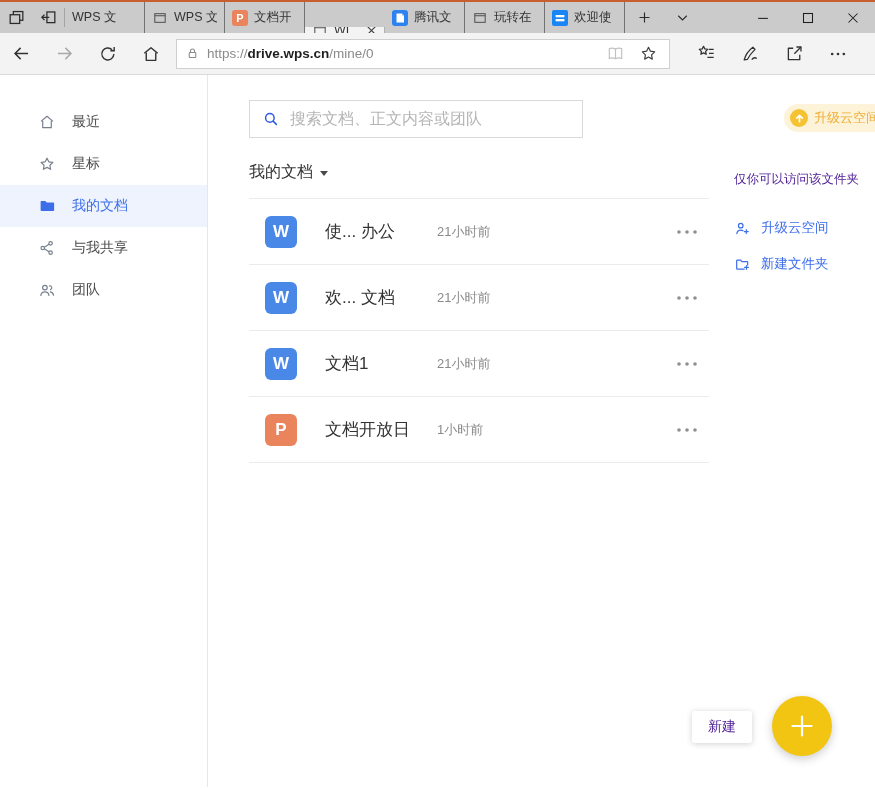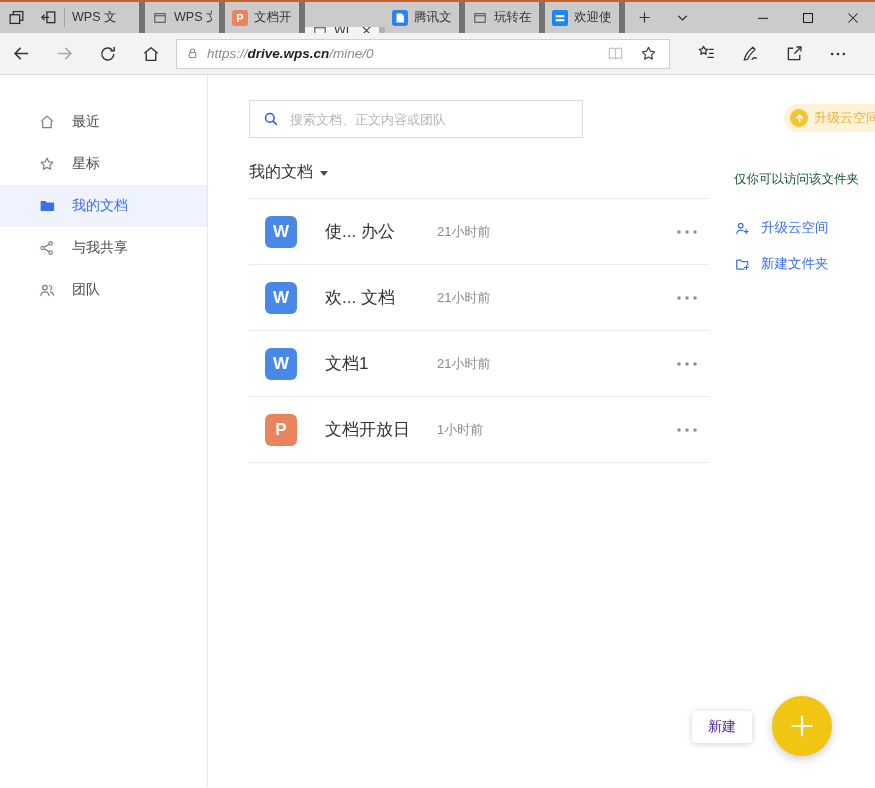--- a/index.html
+++ b/index.html
@@ -10,71 +10,71 @@
   *{margin:0;padding:0;box-sizing:border-box;}
   html,body{width:875px;height:788px;overflow:hidden;}
   body{font-family:"Liberation Sans","DejaVu Sans",sans-serif;background:#fff;cursor:default;}
   svg{display:block;}
 
   
   .top-strip{height:2px;background:var(--top-strip);}
   .tabbar{height:31px;background:#cbcbcb;display:flex;align-items:stretch;}
   .tb-btn{width:32px;display:flex;align-items:center;justify-content:center;color:#2b2b2b;}
   .tb-sep{width:1px;background:#a3a3a3;margin:6px 0;}
-  .tab{width:80px;display:flex;align-items:center;gap:6px;padding:0 7px;border-right:6px solid #737373;
+  .tab{width:80px;display:flex;align-items:center;gap:6px;padding:0 7px;border-right:1px solid #737373;
        font-size:12.5px;color:#333;overflow:hidden;white-space:nowrap;}
   .tab:first-of-type{border-left:1px solid #b0b0b0;}
   .tab.active{background:#f3f3f3;border-right-color:#b0b0b0;margin-top:25px;}
   .tab .fav{flex:0 0 auto;}
   .tab .tlabel{flex:1 1 auto;overflow:hidden;}
   .fav-sq{width:16px;height:16px;border-radius:3px;display:flex;align-items:center;justify-content:center;
           color:#fff;font-size:11px;font-weight:bold;}
   .win-spacer{flex:1;}
   .win-btn{width:45px;display:flex;align-items:center;justify-content:center;color:#1f1f1f;}
 
   .toolbar{height:42px;background:#f3f3f3;border-bottom:1px solid #dadada;display:flex;align-items:center;}
   .nav-btn{width:43px;height:41px;display:flex;align-items:center;justify-content:center;color:#333;}
   .nav-btn.disabled{color:#a8a8a8;}
   .url-box{width:494px;height:30px;background:#fff;border:1px solid #cfcfcf;display:flex;align-items:center;
            padding:0 8px;gap:7px;margin-left:4px;}
-  .url-text{font-size:13.5px;color:#8a8a8a;white-space:nowrap;overflow:hidden;flex:1;font-style:italic;}
+  .url-text{font-size:13.5px;color:#8a8a8a;white-space:nowrap;overflow:hidden;flex:1;}
   .url-text .host{color:#1f1f1f;font-weight:bold;}
   .url-inline-btn{flex:0 0 auto;display:flex;align-items:center;justify-content:center;width:26px;}
   .right-tools{display:flex;align-items:center;margin-left:14px;}
   .right-tools .nav-btn{width:44px;}
 
   
   .page{height:712px;display:flex;position:relative;background:#fff;overflow:hidden;}
   .left-nav{width:208px;border-right:1px solid #e7e7e7;padding-top:26px;}
   .nav-item{height:42px;display:flex;align-items:center;gap:16px;padding-left:38px;font-size:14px;color:#4a4a4a;}
   .nav-item .nicon{color:#79808d;display:flex;}
   .nav-item.selected{background:var(--selected-bg);color:var(--accent-blue);}
   .nav-item.selected .nicon{color:var(--accent-blue);}
 
   .content{flex:1;padding:25px 0 0 41px;}
   .search-box{width:334px;height:38px;border:1px solid #d9d9d9;display:flex;align-items:center;gap:10px;padding:0 12px;}
-  .search-box input{border:none;outline:none;flex:1;font-size:13px;color:#0f766e;font-family:inherit;background:transparent;}
+  .search-box input{border:none;outline:none;flex:1;font-size:16px;color:#0f766e;font-family:inherit;background:transparent;}
   .search-box input::placeholder{color:#b5b5b5;}
   .title-row{margin-top:24px;display:flex;align-items:center;gap:7px;font-size:16px;color:#333;}
   .caret{width:0;height:0;border-left:4.5px solid transparent;border-right:4.5px solid transparent;border-top:5.5px solid #4a4a4a;margin-top:2px;}
   .file-list{margin-top:15px;width:460px;border-top:1px solid #ebebeb;}
   .file-row{height:66px;display:flex;align-items:center;border-bottom:1px solid #ebebeb;}
   .file-badge{width:32px;height:32px;border-radius:6px;margin-left:16px;display:flex;align-items:center;justify-content:center;
               color:#fff;font-size:17px;font-weight:bold;}
   .file-badge.wps-writer{background:var(--writer-blue);}
   .file-badge.wps-presentation{background:var(--ppt-orange);}
   .file-name{margin-left:28px;width:112px;font-size:17px;color:#333;white-space:nowrap;overflow:hidden;}
   .file-time{font-size:13px;color:#8a8a8a;}
   .row-menu{margin-left:auto;margin-right:12px;color:#8f8f8f;display:flex;}
 
   .right-panel{width:166px;position:relative;}
   .upgrade-badge{position:absolute;top:29px;right:-18px;height:28px;border-radius:14px;background:var(--badge-bg);
                  display:flex;align-items:center;gap:6px;padding:0 14px 0 6px;font-size:13px;color:var(--badge-text);white-space:nowrap;}
   .badge-circle{width:18px;height:18px;border-radius:50%;background:var(--badge-circle);display:flex;align-items:center;justify-content:center;}
-  .access-note{margin-top:96px;padding-left:25px;font-size:12.5px;color:#14532d;white-space:nowrap;}
+  .access-note{margin-top:96px;padding-left:25px;font-size:12.5px;color:#4c1d95;white-space:nowrap;}
   .panel-actions{margin-top:22px;}
   .panel-action{height:36px;display:flex;align-items:center;gap:10px;padding-left:25px;font-size:13.5px;color:var(--accent-blue);}
   .panel-action .aicon{display:flex;color:var(--accent-blue);}
 
   .fab-tooltip{position:absolute;left:692px;top:636px;width:60px;height:32px;background:#fff;border-radius:3px;
                box-shadow:0 1px 6px rgba(0,0,0,.18);display:flex;align-items:center;justify-content:center;font-size:14px;color:#4c1d95;}
   .fab{position:absolute;left:772px;top:621px;width:60px;height:60px;border-radius:50%;background:var(--fab-yellow);
        box-shadow:0 3px 10px rgba(0,0,0,.2);display:flex;align-items:center;justify-content:center;color:#fff;}
 </style>
 </head>

